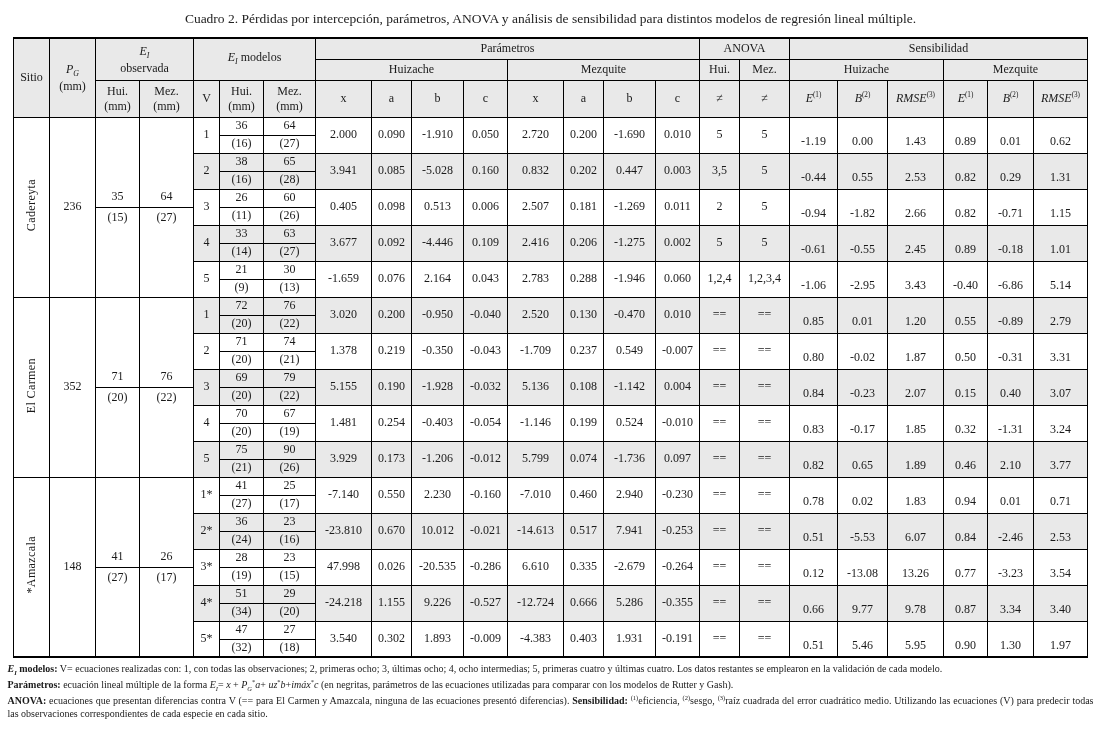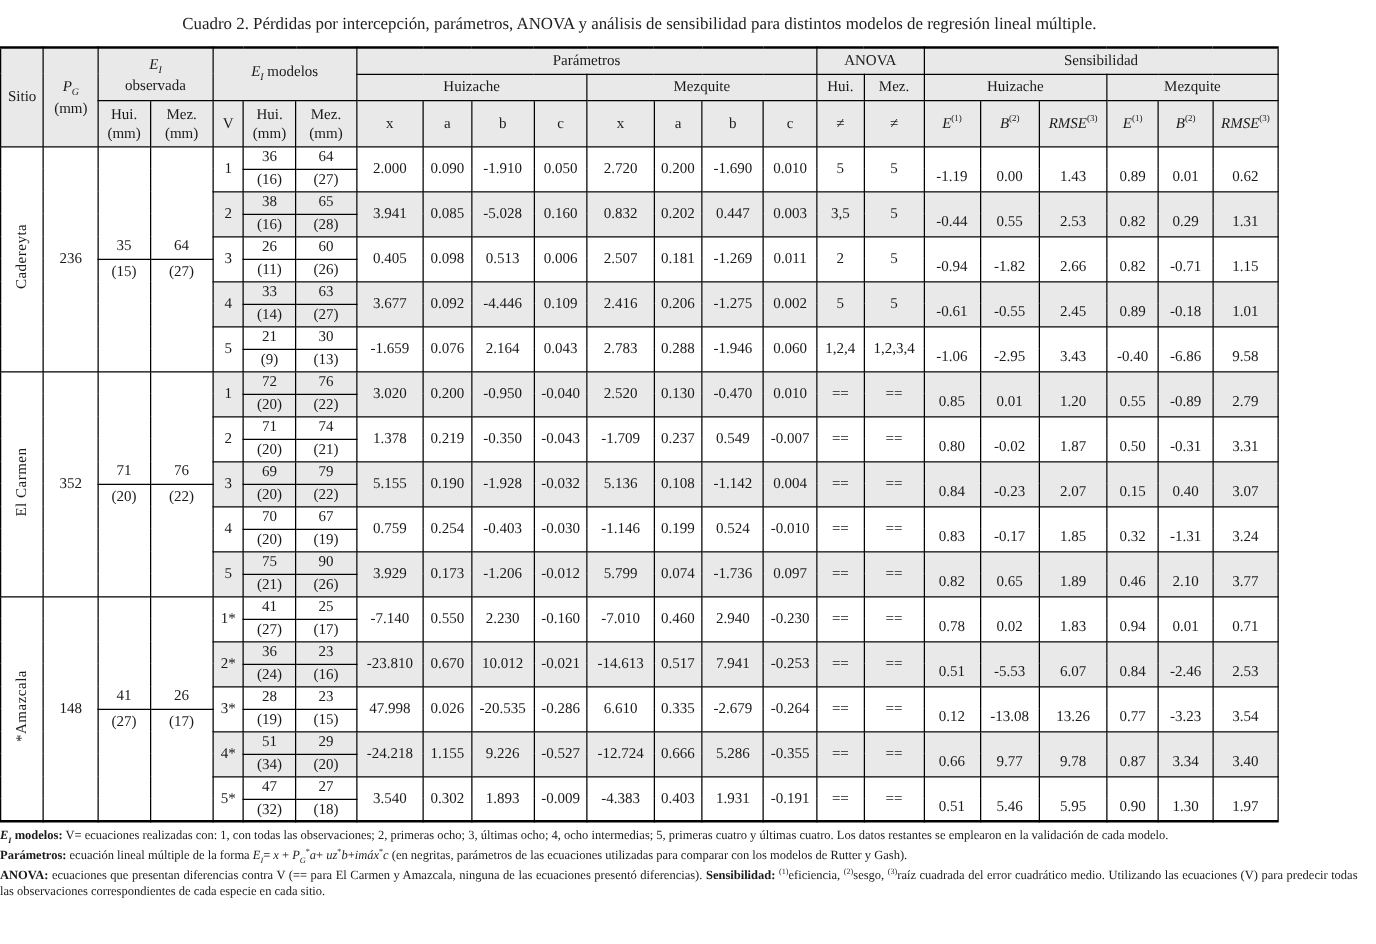--- a/index.html
+++ b/index.html
@@ -1,20 +1,20 @@
 <!DOCTYPE html>
 <html><head>
 <meta charset="utf-8">
 <style>
   html,body{margin:0;padding:0;}
   body{
     width:1101px;height:755px;overflow:hidden;background:#ffffff;color:#1a1a1a;
     font-family:"Liberation Serif","DejaVu Serif",serif;
   }
-  .page{width:1023px;}
+  .page{width:1101px;}
   .title{
     text-align:center;font-size:13.5px;padding:11px 40px 10px 40px;color:#222;
   }
   table{
     border-collapse:collapse;table-layout:fixed;margin:0 auto;
     border-top:2px solid #000;border-bottom:2px solid #000;
   }
   th,td{
     border:1px solid #000;text-align:center;vertical-align:middle;
     font-weight:normal;font-size:12px;line-height:1.12;padding:0 1px;
@@ -265,21 +265,21 @@
           <td class="param" rowspan="2">0.288</td>
           <td class="param" rowspan="2">-1.946</td>
           <td class="param" rowspan="2">0.060</td>
           <td class="anova" rowspan="2">1,2,4</td>
           <td class="anova" rowspan="2">1,2,3,4</td>
           <td class="sens" rowspan="2">-1.06</td>
           <td class="sens" rowspan="2">-2.95</td>
           <td class="sens" rowspan="2">3.43</td>
           <td class="sens" rowspan="2">-0.40</td>
           <td class="sens" rowspan="2">-6.86</td>
-          <td class="sens" rowspan="2">9.58</td>
+          <td class="sens" rowspan="2">5.14</td>
         </tr>
         <tr>
           <td class="mod-pct">(9)</td>
           <td class="mod-pct">(13)</td>
         </tr>
       </tbody>
       <tbody>
         <tr>
           <td class="site-cell" rowspan="10"><span class="vert">El Carmen</span></td>
           <td rowspan="10">352</td>
@@ -358,24 +358,24 @@
         <tr>
           <td class="obs-pct" rowspan="5">(20)</td>
           <td class="obs-pct" rowspan="5">(22)</td>
           <td class="mod-pct sh">(20)</td>
           <td class="mod-pct sh">(22)</td>
         </tr>
         <tr>
           <td class="v-cell" rowspan="2">4</td>
           <td class="mod-val">70</td>
           <td class="mod-val">67</td>
-          <td class="param" rowspan="2">0.759</td>
+          <td class="param" rowspan="2">1.481</td>
           <td class="param" rowspan="2">0.254</td>
           <td class="param" rowspan="2">-0.403</td>
-          <td class="param" rowspan="2">-0.030</td>
+          <td class="param" rowspan="2">-0.054</td>
           <td class="param" rowspan="2">-1.146</td>
           <td class="param" rowspan="2">0.199</td>
           <td class="param" rowspan="2">0.524</td>
           <td class="param" rowspan="2">-0.010</td>
           <td class="anova" rowspan="2">==</td>
           <td class="anova" rowspan="2">==</td>
           <td class="sens" rowspan="2">0.83</td>
           <td class="sens" rowspan="2">-0.17</td>
           <td class="sens" rowspan="2">1.85</td>
           <td class="sens" rowspan="2">0.32</td>

